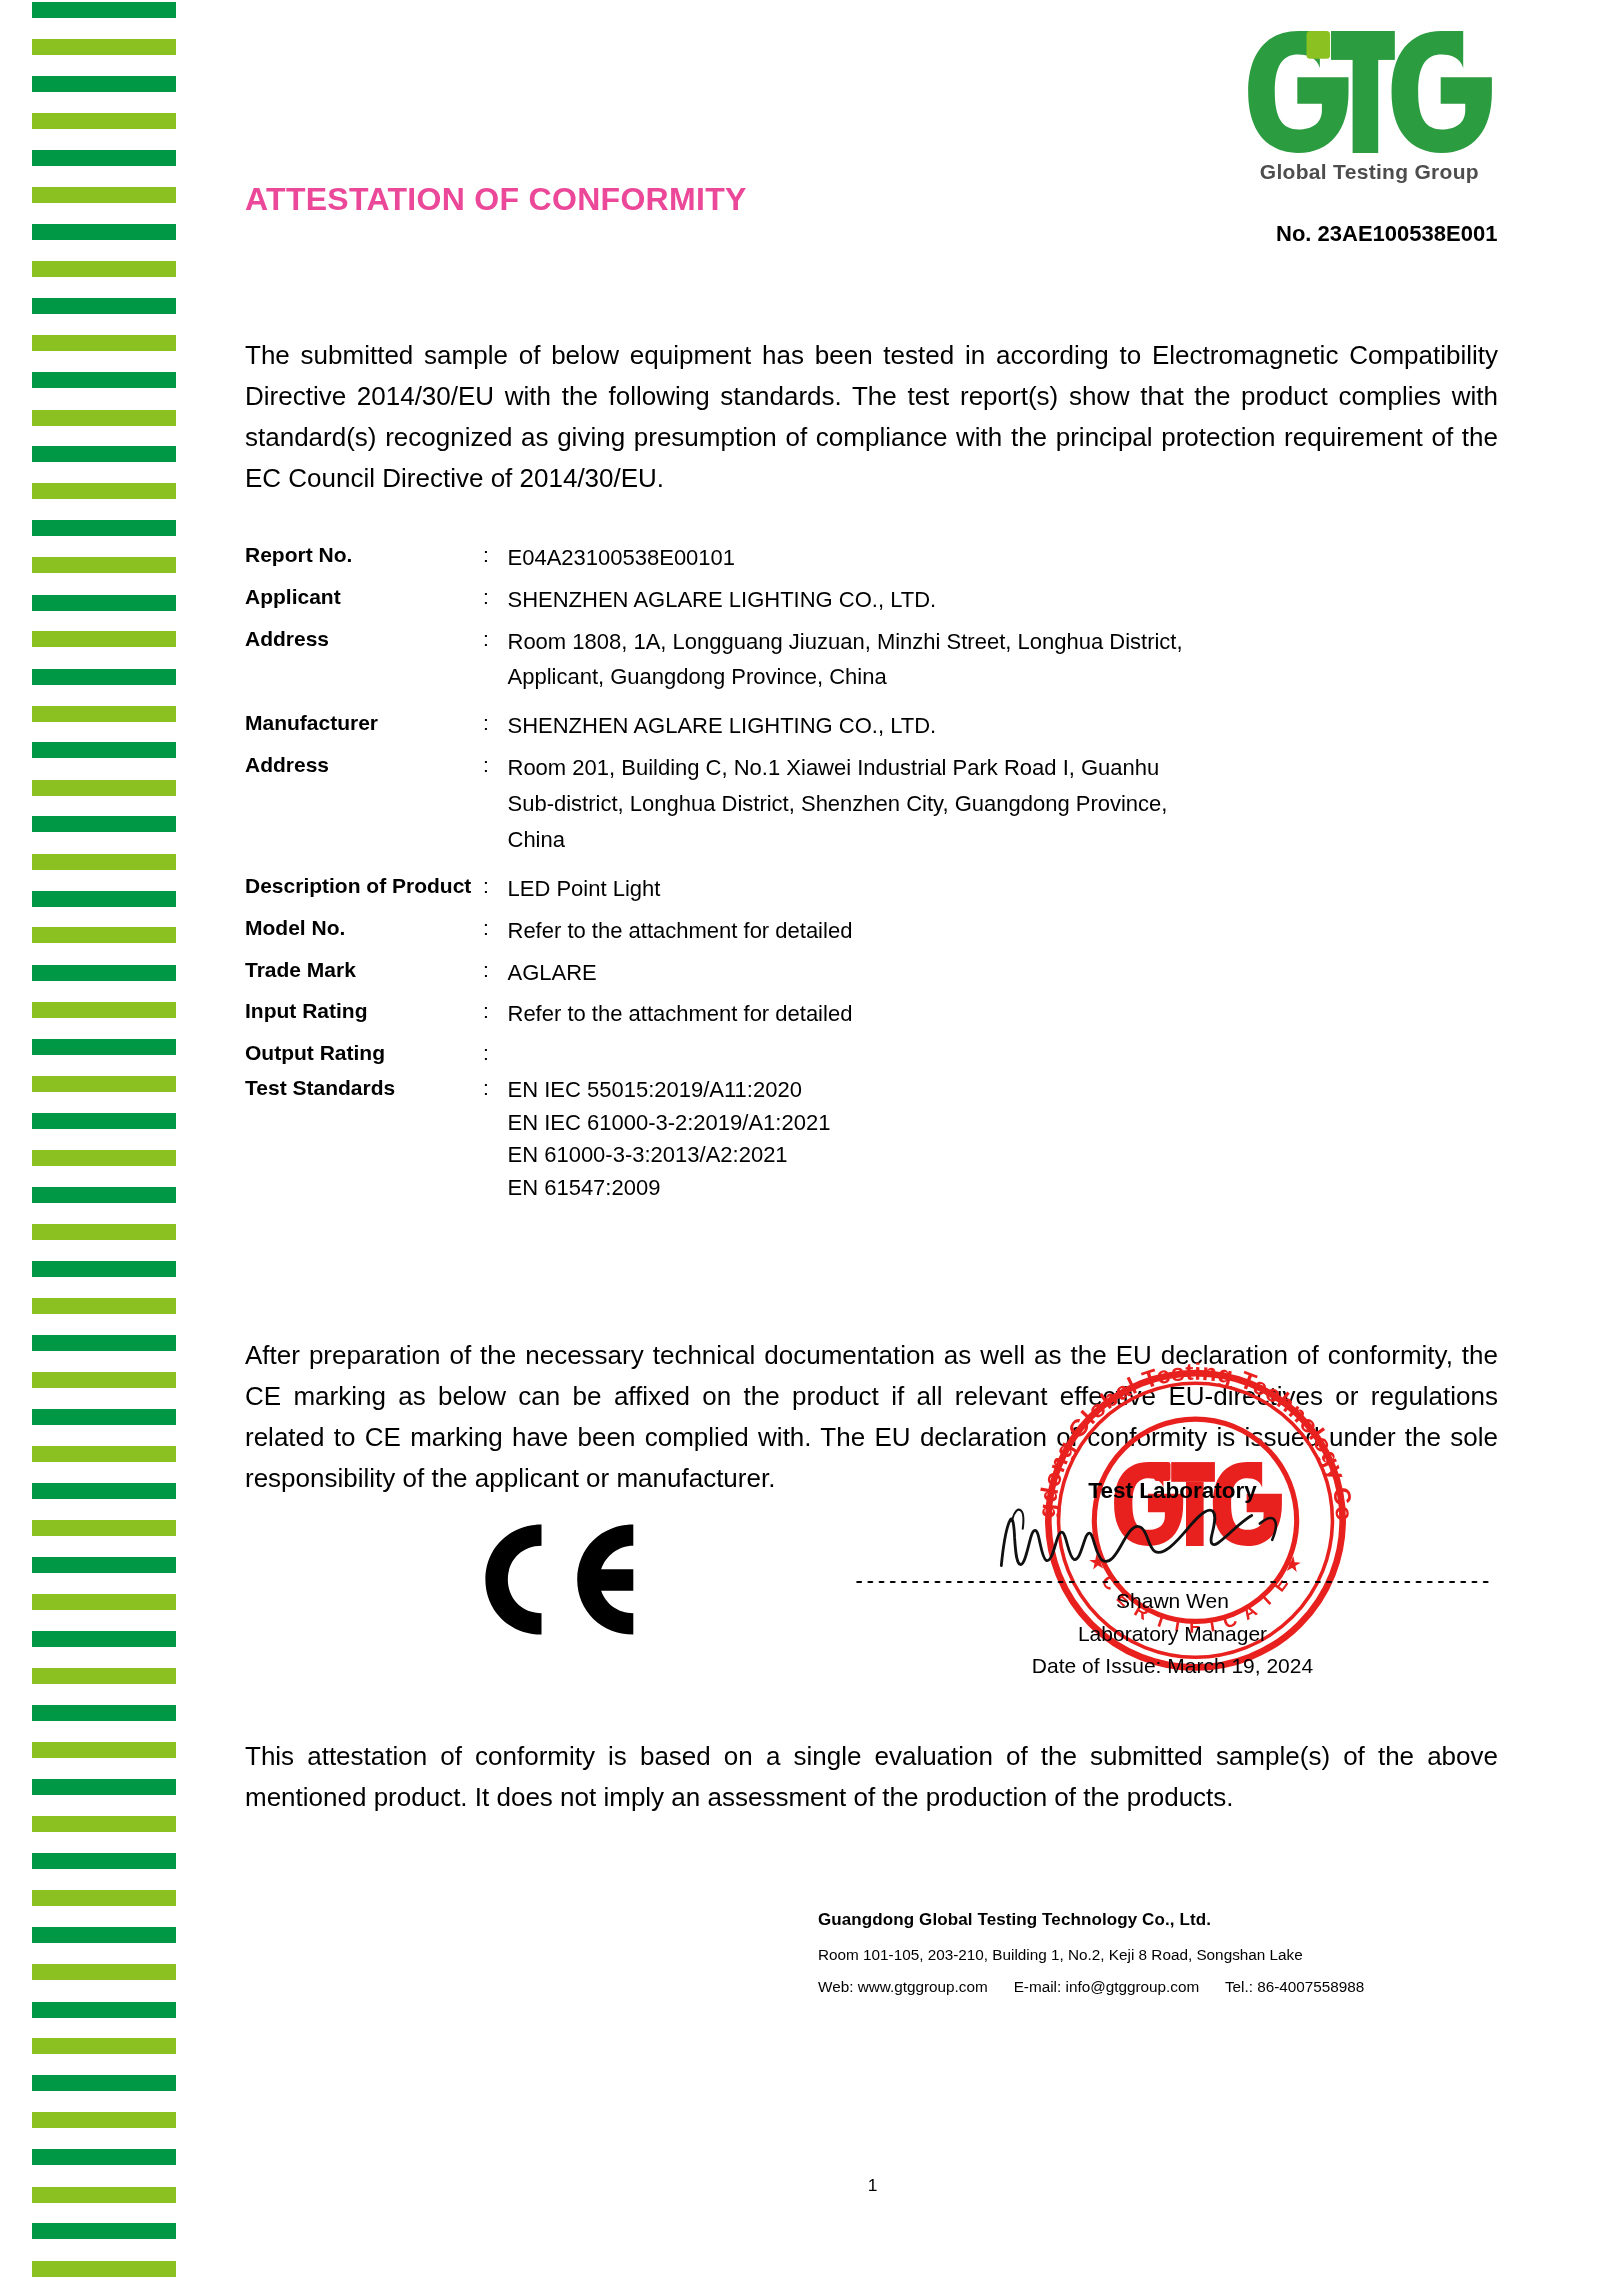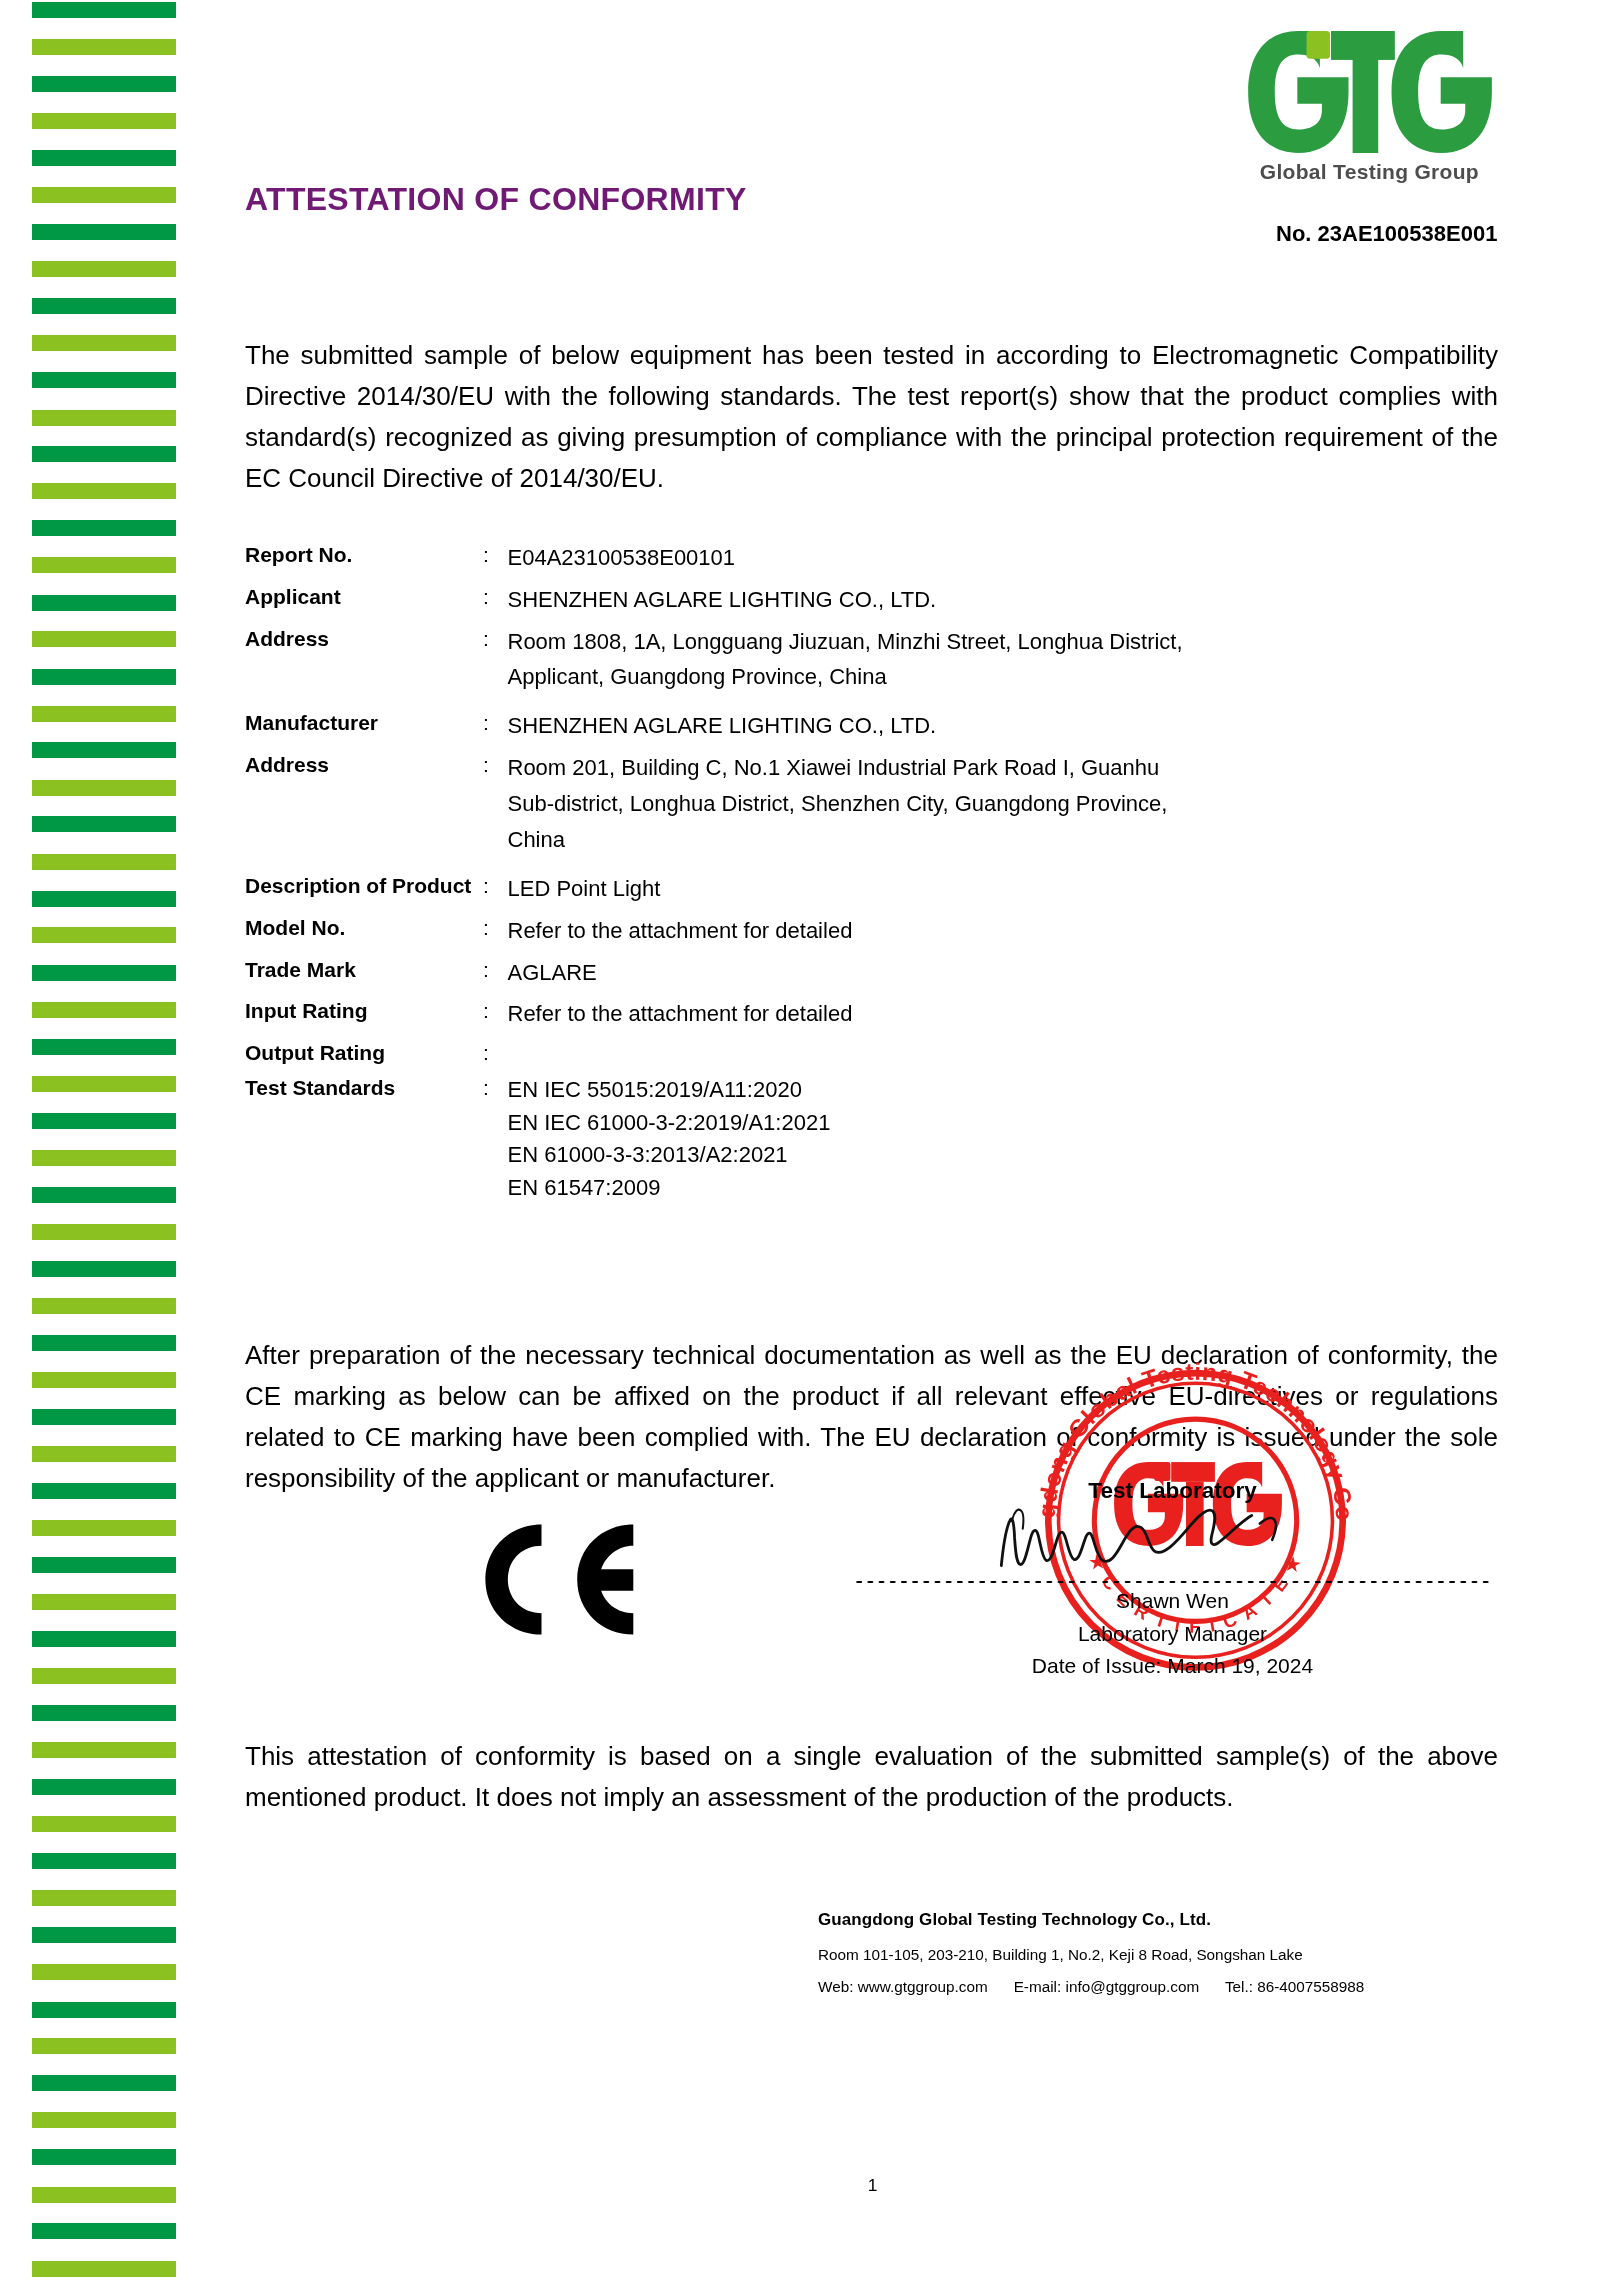--- a/index.html
+++ b/index.html
@@ -9,21 +9,21 @@
   
   #stripe-band{position:absolute;left:0;top:0;width:204px;height:2295px;}
   .stripe{position:absolute;left:32px;width:144px;height:16.4px;}
 
   
   #content{position:absolute;left:245px;top:0;width:1255px;height:2295px;}
 
   
   #header{position:relative;height:251px;}
   #doc-title{position:absolute;left:0;top:181px;font-size:32px;font-weight:bold;
-             letter-spacing:0.3px;color:#701a75;white-space:nowrap;text-align:center;}
+             letter-spacing:0.3px;color:#ec4899;white-space:nowrap;text-align:center;}
 
   
   #logo{position:absolute;right:2.6px;top:28px;width:256px;height:169px;}
   #logo-mark{position:relative;width:256px;height:128px;}
   #logo-sub{position:absolute;left:0;top:132px;width:256px;text-align:center;
             font-size:21px;font-weight:bold;color:#4d4d4d;letter-spacing:0.3px;}
 
   #cert-no{position:absolute;right:2.6px;top:221px;font-size:22px;font-weight:bold;
            white-space:nowrap;}
 

